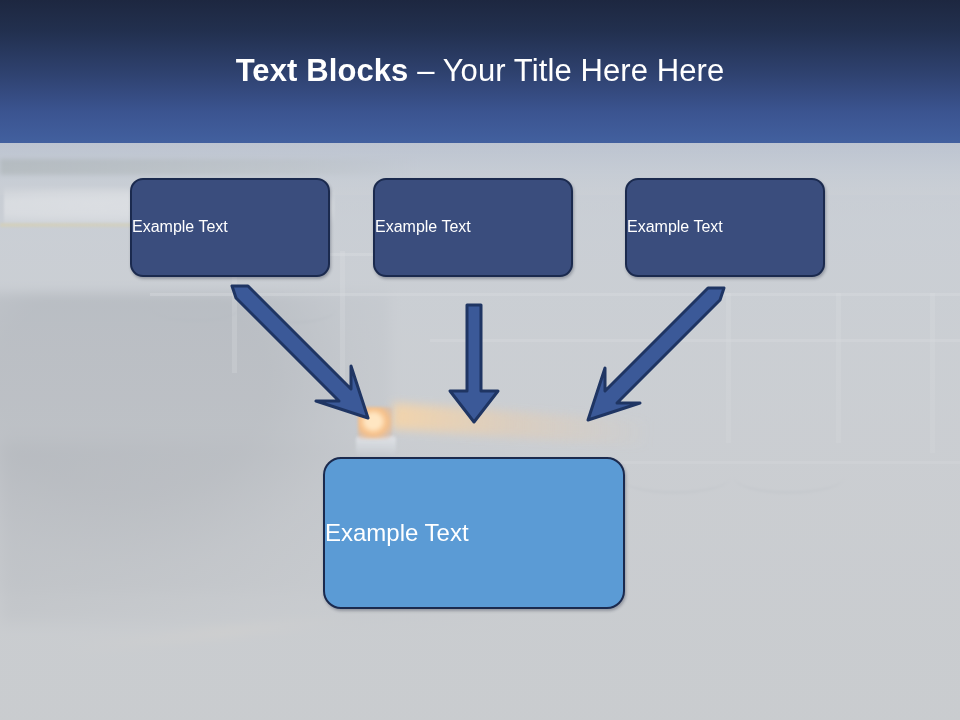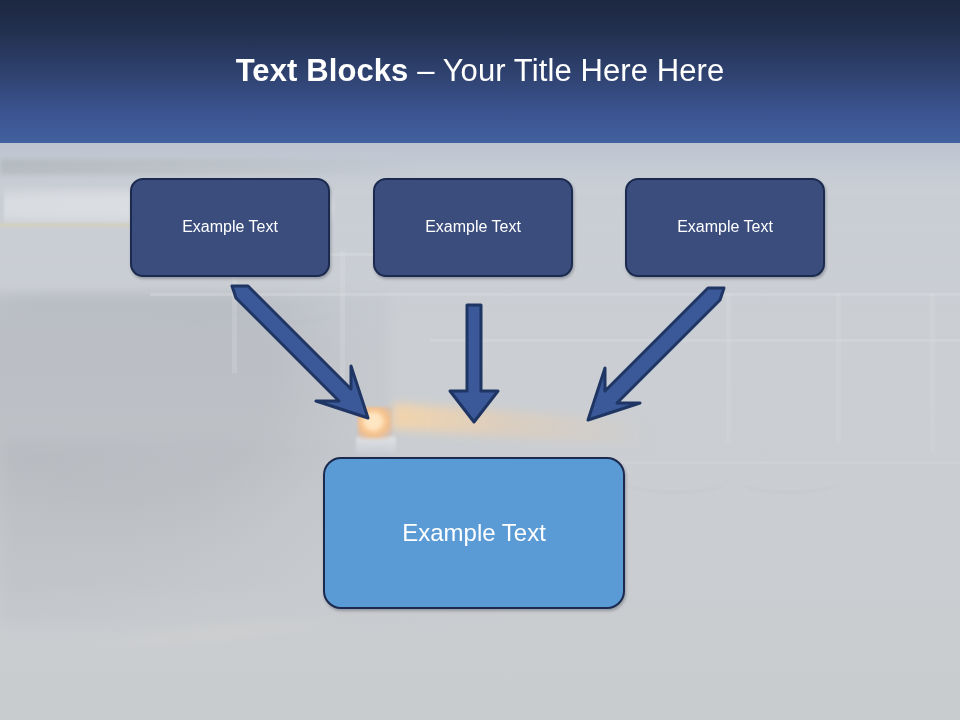--- a/index.html
+++ b/index.html
@@ -172,21 +172,20 @@
     white-space: nowrap;
   }
   .header-title .bold { font-weight: bold; text-align: right; }
 
   
   .box {
     position: absolute;
     box-sizing: border-box;
     display: flex;
     align-items: center;
-    justify-content: center;
     color: #ffffff;
     border-radius: 13px;
     border: 2px solid #1b2a4e;
     box-shadow: 1px 2px 3px rgba(20,28,48,.30);
   }
   .box-top {
     width: 200px;
     height: 99px;
     top: 178px;
     background: #3a4d7d;

